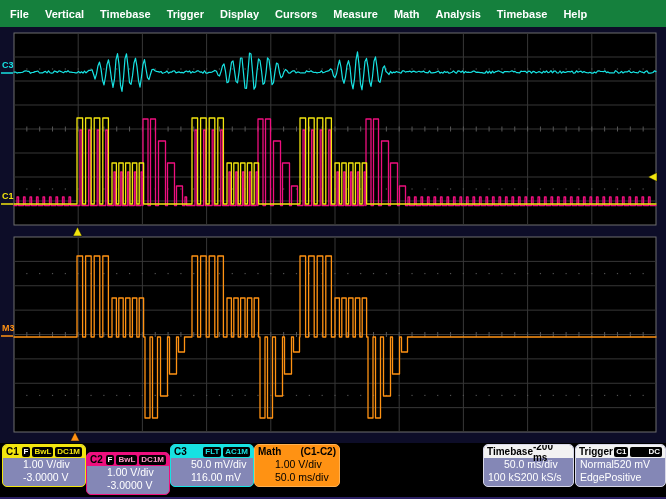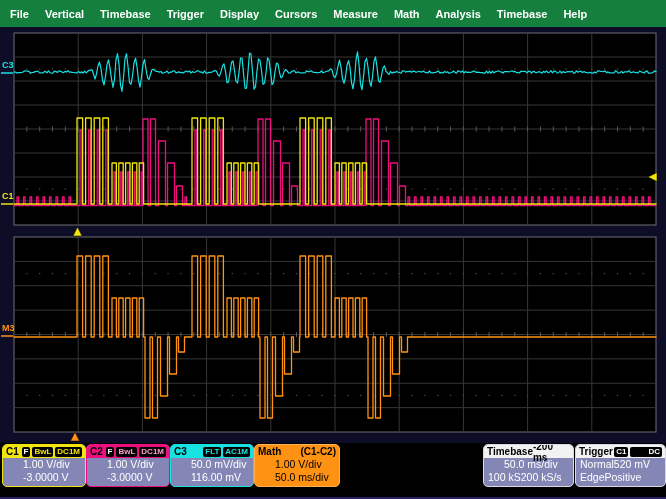--- a/index.html
+++ b/index.html
@@ -20,21 +20,21 @@
          font-weight:bold;color:#000;border-radius:4px 4px 0 0;}
   .dhead .hname{white-space:nowrap;}
   .badges{display:flex;gap:2px;margin-left:auto;align-items:center;}
   .badge{background:#000;border-radius:2px;font-size:8px;font-weight:bold;
          padding:0 2px;line-height:10px;white-space:nowrap;}
   .drow{color:#fff;text-align:right;padding:0 20px;line-height:13px;white-space:nowrap;}
   .drow2{color:#fff;display:flex;justify-content:flex-start;padding:0 4px;line-height:13px;white-space:nowrap;}
   .dark .drow,.dark .drow2{color:#000;}
   #box-c1{left:2px;width:82px;border-color:#f2e50e;}
   #box-c1 .dhead{background:#f2e50e;}
-  #box-c2{left:86px;width:82px;border-color:#ee0f7e;}
+  #box-c2{left:86px;width:82px;border-color:#ee0f7e;margin-top:8px;}
   #box-c2 .dhead{background:#ee0f7e;}
   #box-c3{left:170px;width:82px;border-color:#17e2e2;}
   #box-c3 .dhead{background:#17e2e2;}
   #box-math{left:254px;width:84px;background:#ff9213;border-color:#ffb050;}
   #box-math .dhead{background:#ff9213;}
   #box-tb{left:483px;width:89px;border-color:#d8d8e8;}
   #box-tb .dhead,#box-trig .dhead{background:#f2f2f2;}
   #box-trig{left:575px;width:89px;border-color:#d8d8e8;}
 </style>
 </head>

